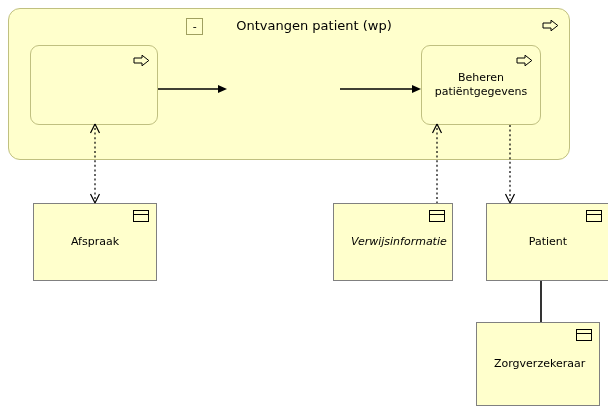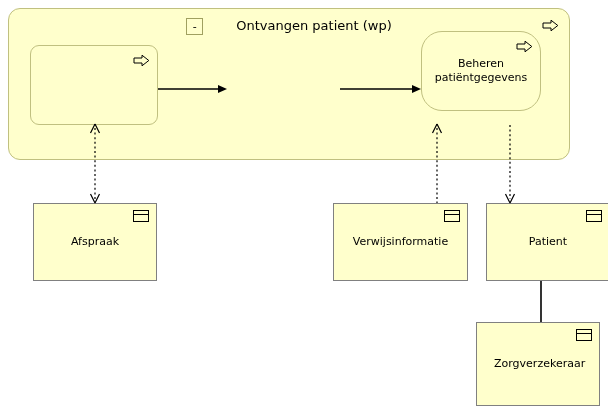--- a/index.html
+++ b/index.html
@@ -165,36 +165,36 @@
 
   <div class="node process-node" style="left:30px; top:45px; width:128px; height:80px;">
     <div class="icon-process">
       <svg viewBox="0 0 17 13" width="17" height="13" aria-hidden="true">
         <path d="M1 4 L9 4 L9 1.2 L15.8 6.5 L9 11.8 L9 9 L1 9 Z" fill="#ffffcc" stroke="#000000" stroke-width="1" stroke-linejoin="miter"></path>
       </svg>
     </div>
   </div>
 
 
-  <div class="node process-node" style="left:421px; top:31px; width:120px; height:80px;border-radius:21px;">
+  <div class="node process-node" style="left:421px; top:45px; width:120px; height:80px;">
     <div class="icon-process">
       <svg viewBox="0 0 17 13" width="17" height="13" aria-hidden="true">
         <path d="M1 4 L9 4 L9 1.2 L15.8 6.5 L9 11.8 L9 9 L1 9 Z" fill="#ffffcc" stroke="#000000" stroke-width="1" stroke-linejoin="miter"></path>
       </svg>
     </div>
     <div class="node-label">Beheren
 patiëntgegevens</div>
   </div>
 
   <div class="node object-node" style="left:33px; top:203px; width:124px; height:78px;">
     <div class="icon-object"></div>
     <div class="node-label">Afspraak</div>
   </div>
 
-  <div class="node object-node" style="left:333px; top:203px; width:135px; height:78px;">
+  <div class="node object-node" style="left:333px; top:203px; width:120px; height:78px;font-style:italic;">
     <div class="icon-object"></div>
     <div class="node-label">Verwijsinformatie</div>
   </div>
 
   <div class="node object-node" style="left:486px; top:203px; width:124px; height:78px;">
     <div class="icon-object"></div>
     <div class="node-label">Patient</div>
   </div>
 
   <div class="node object-node" style="left:476px; top:322px; width:124px; height:84px;">

